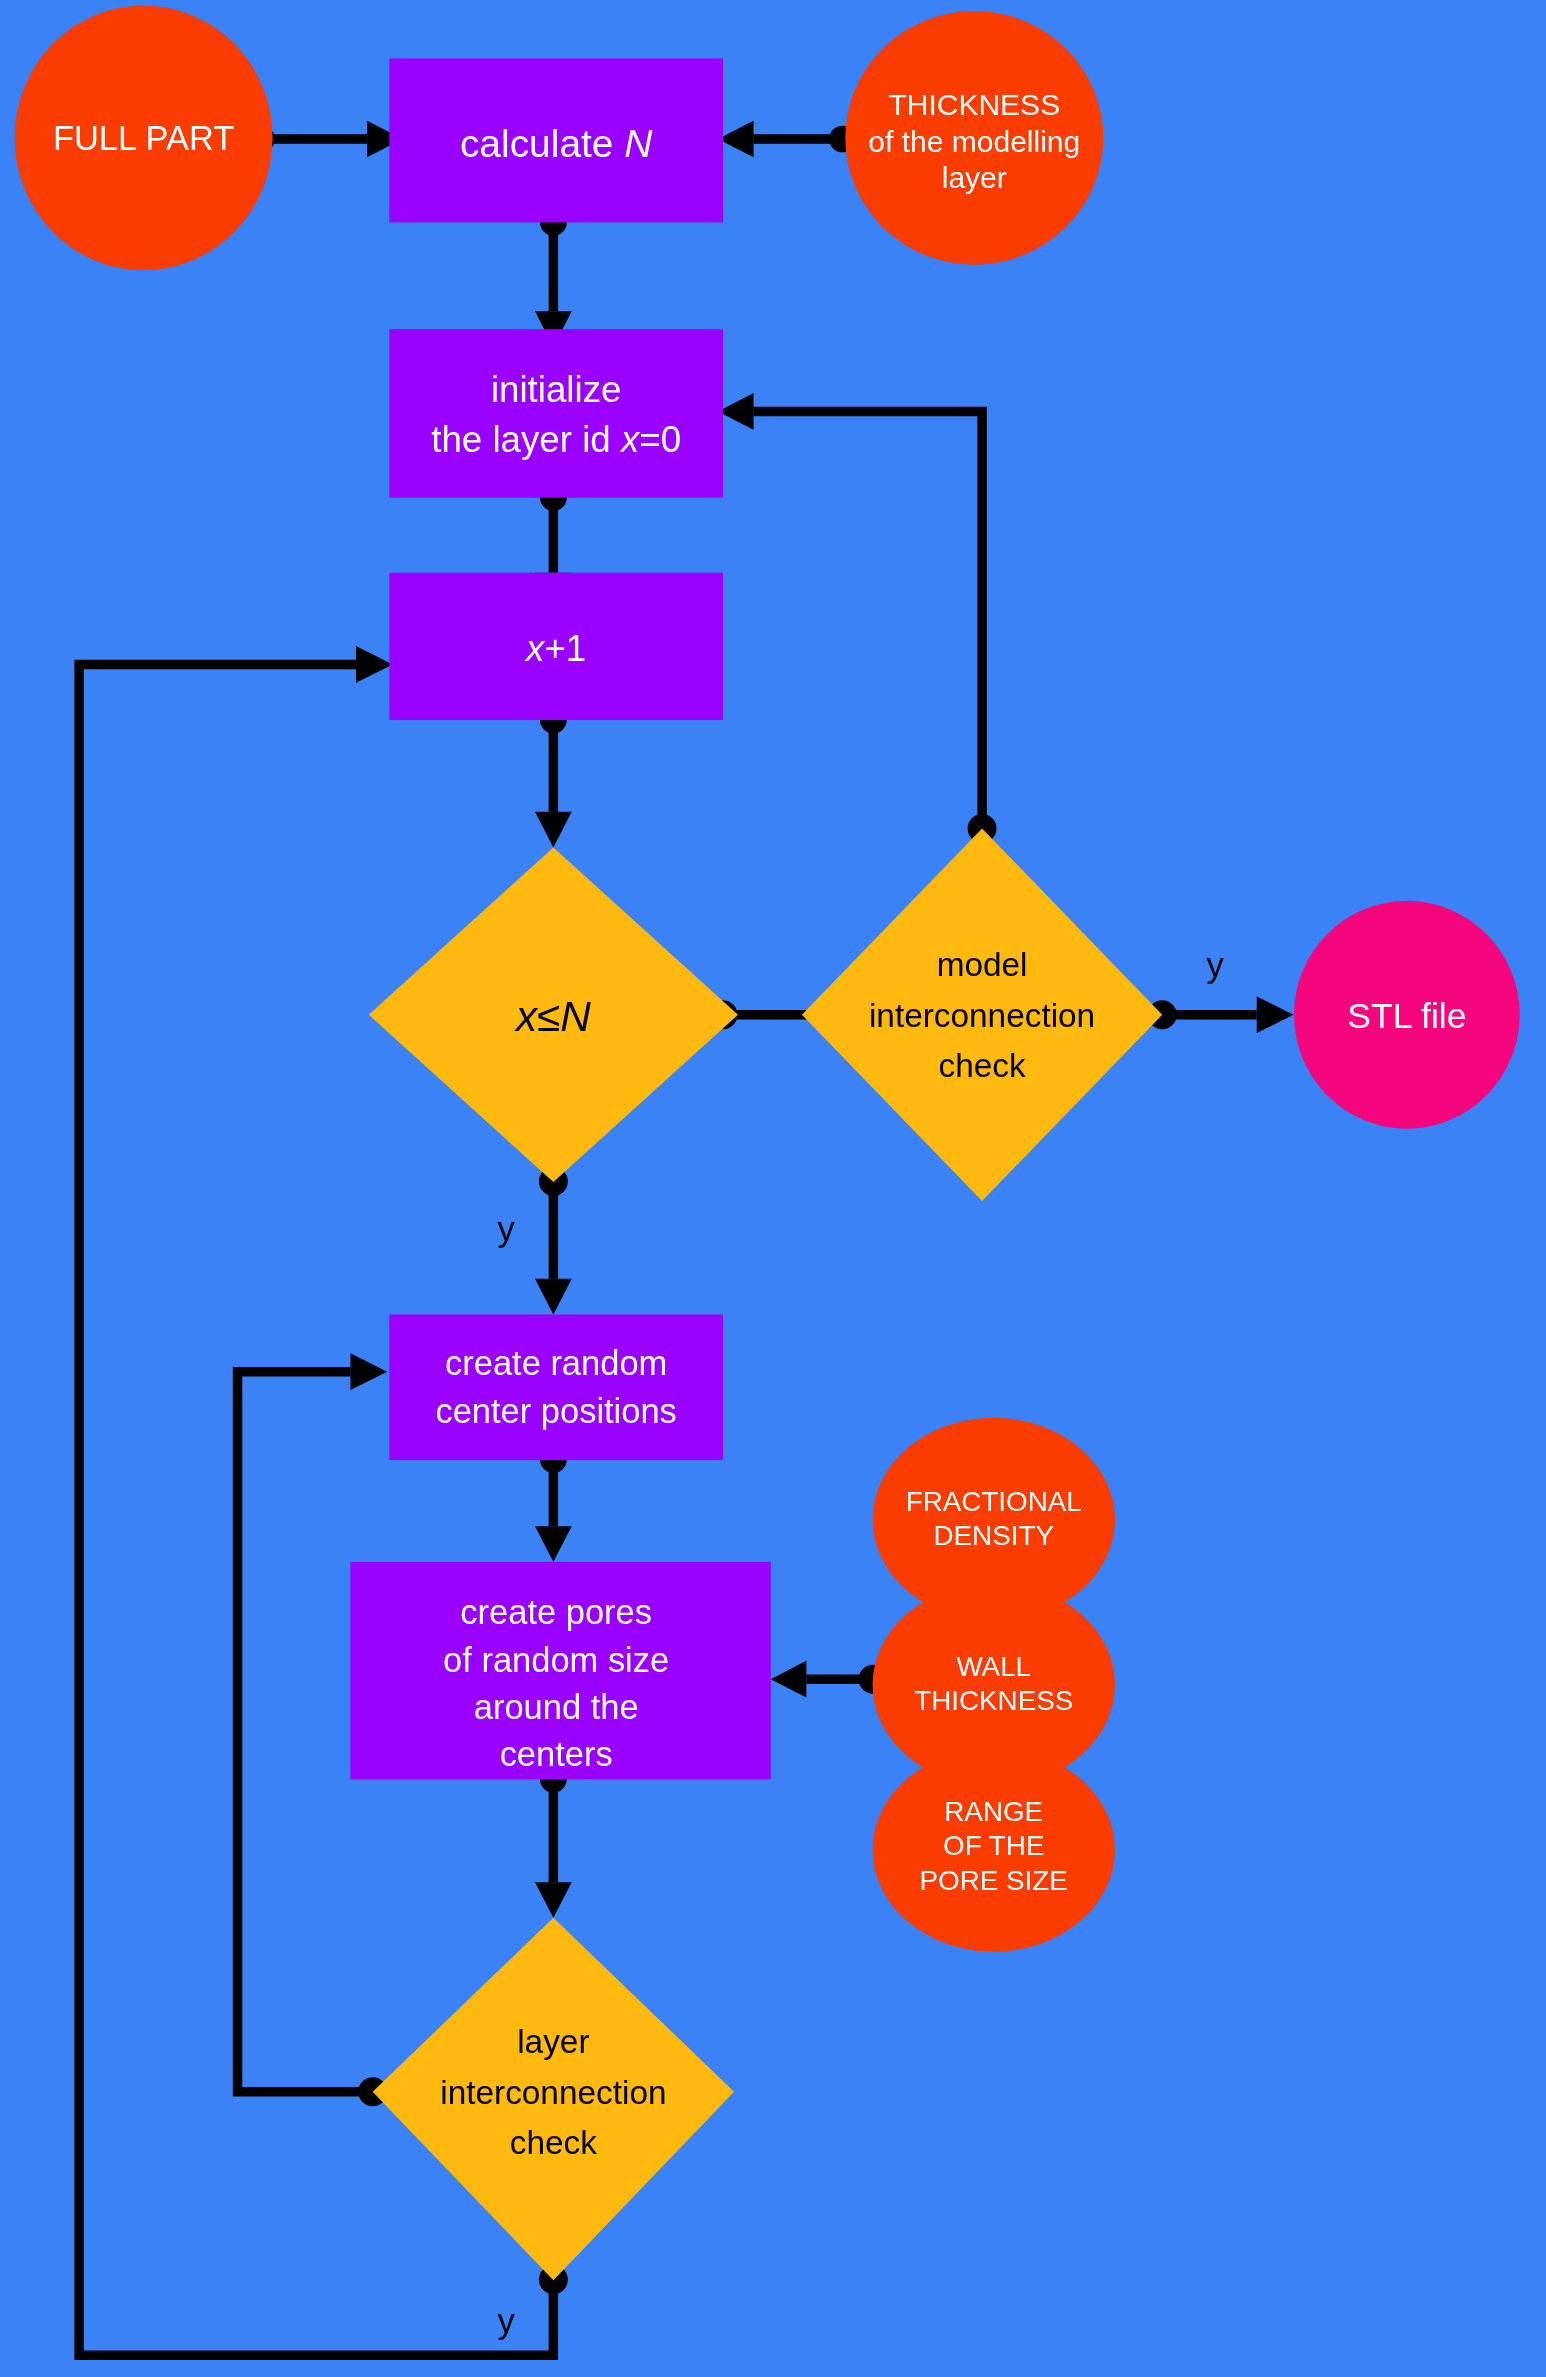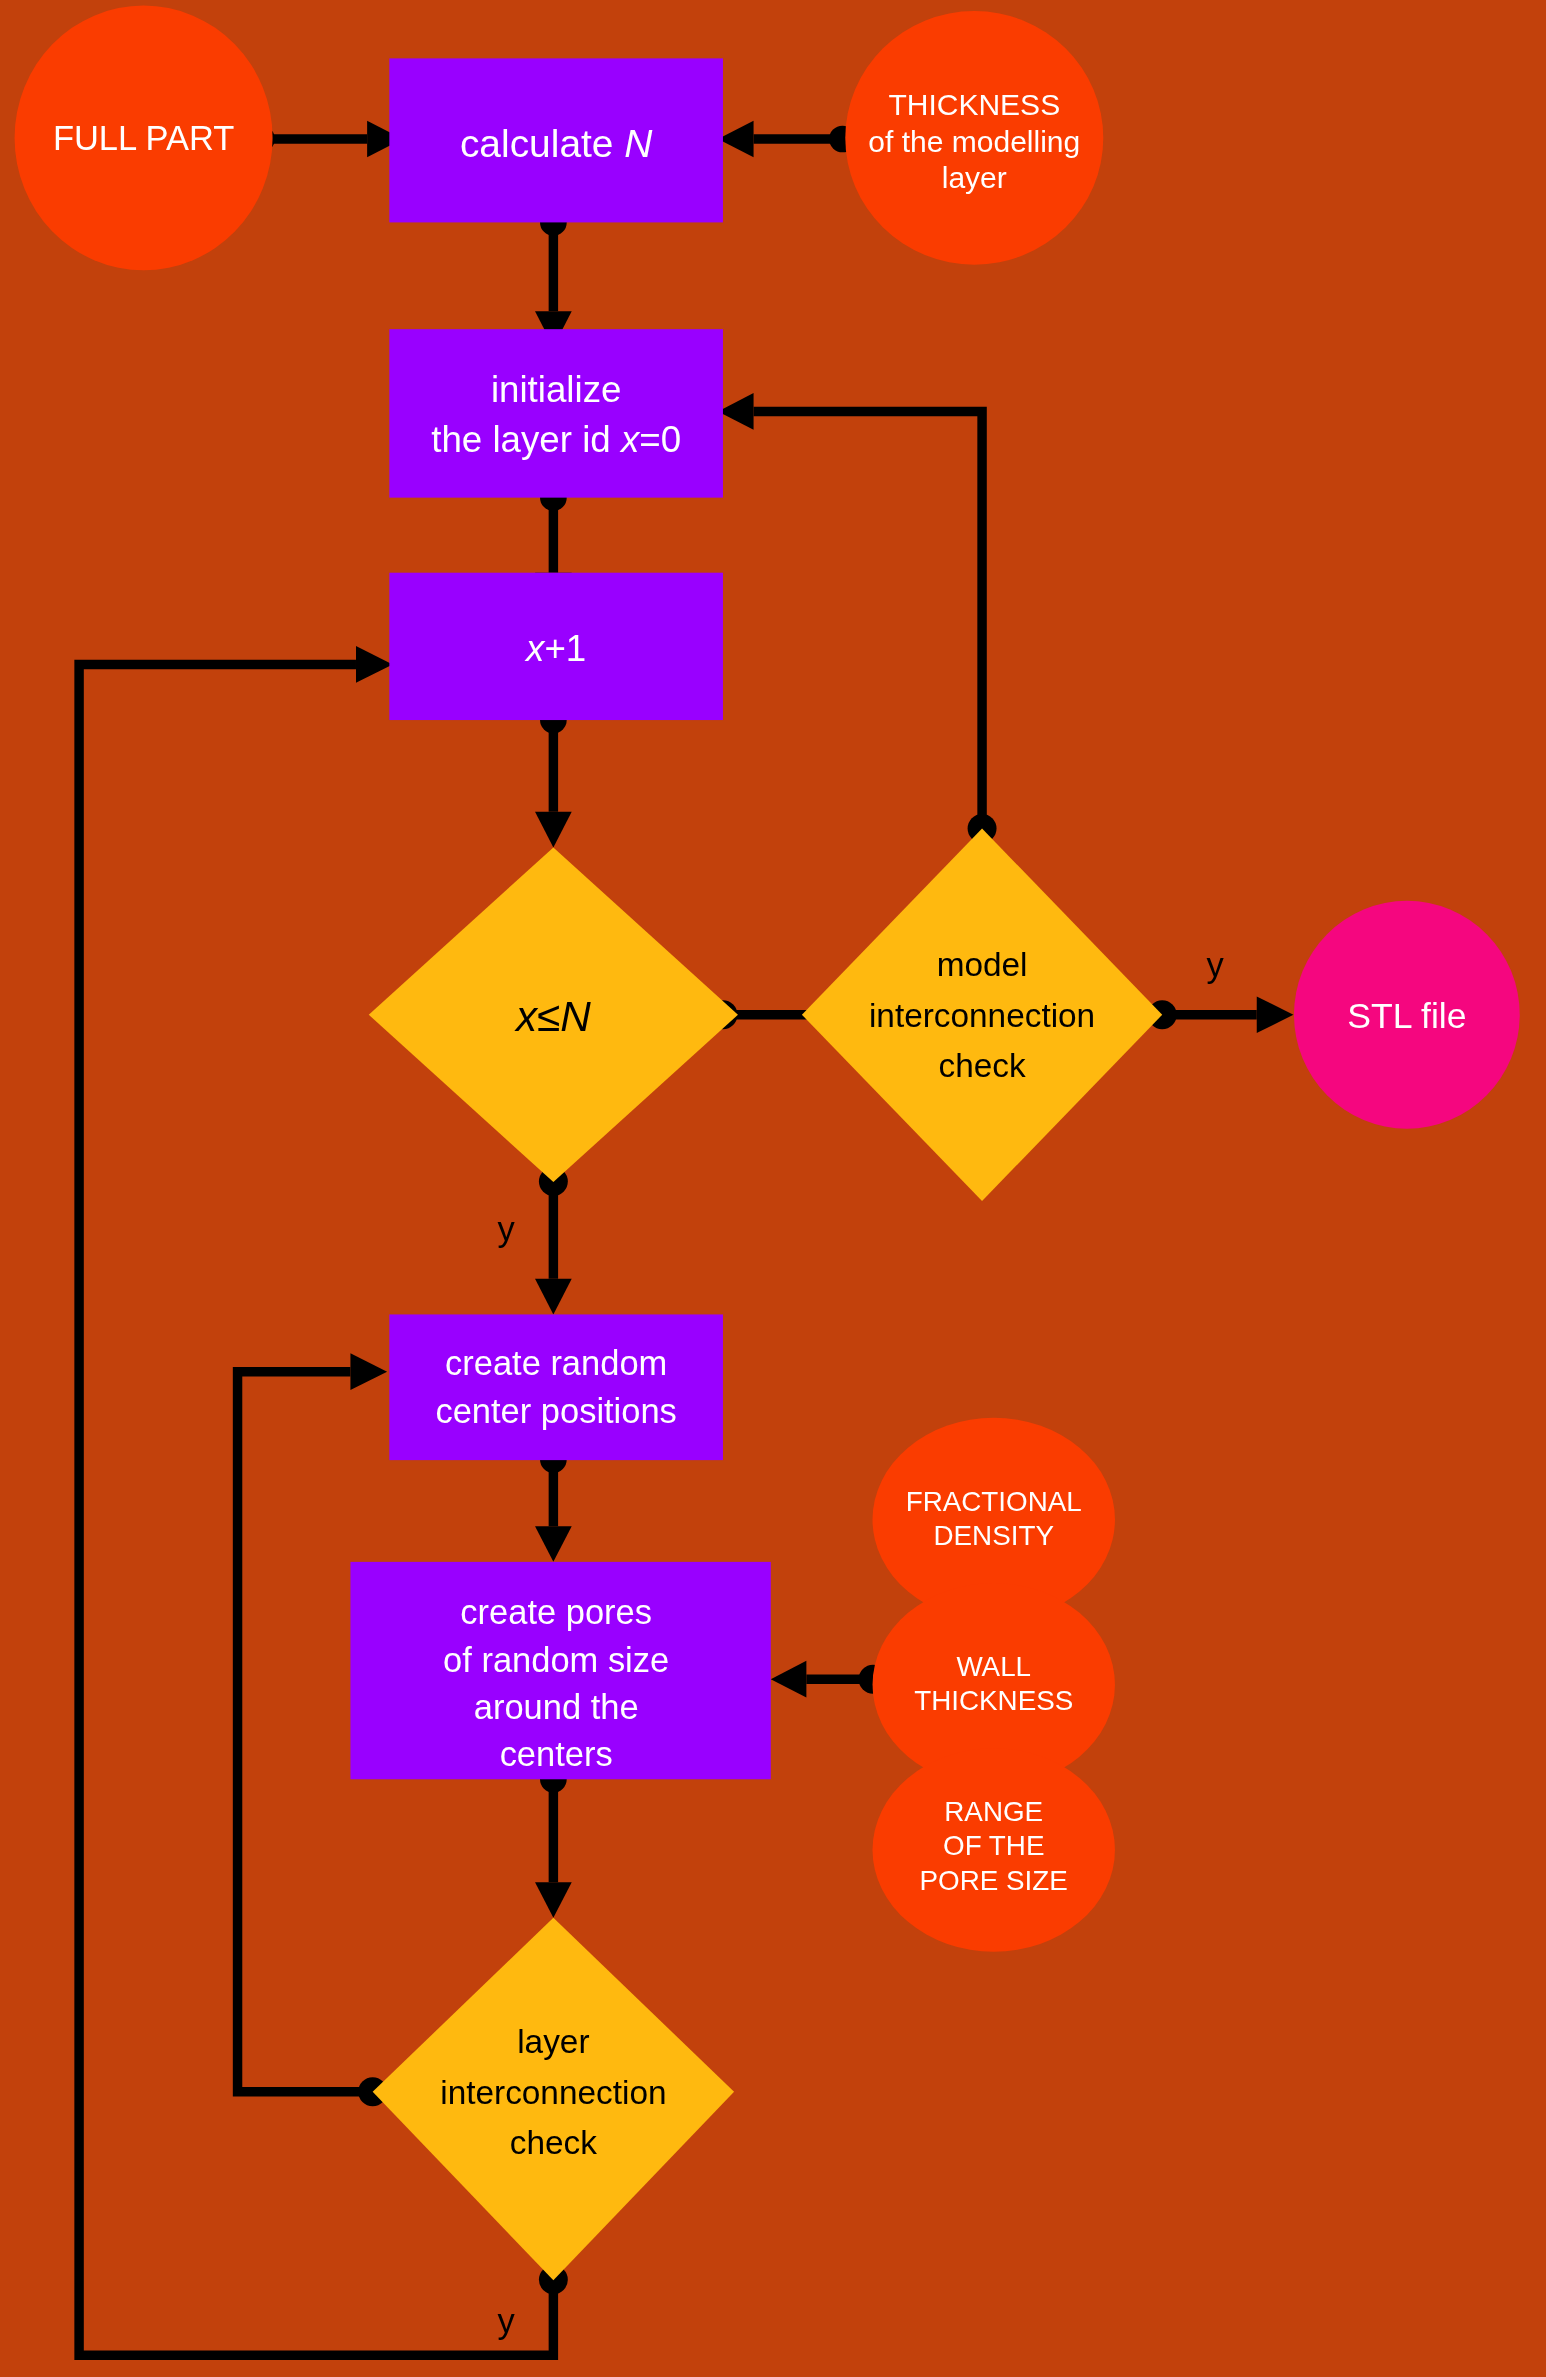--- a/index.html
+++ b/index.html
@@ -1,17 +1,17 @@
 <!DOCTYPE html>
 <html style="font-size:9px"><head>
 <meta charset="utf-8">
 <style>
   html,body{margin:0;padding:0;background:#ffffff;}
   body{font-family:"Liberation Sans",sans-serif;}
-  #stage{position:relative;width:1546px;height:2377px;background:#c2410c;overflow:hidden;}
+  #stage{position:relative;width:1546px;height:2377px;background:#3b82f6;overflow:hidden;}
   svg{display:block;width:1546px;height:2377px;}
   .nodeText{font-family:"Liberation Sans",sans-serif;font-weight:normal;}
   .wht{fill:#ffffff;}
   .blk{fill:#000000;}
   .ital{font-style:italic;}
   .edge{stroke:#000000;stroke-width:17;fill:none;stroke-linecap:butt;}
   .dot{fill:#000000;}
   .lbl{font-family:"Liberation Sans",sans-serif;fill:#000000;}
 </style>
 </head>

